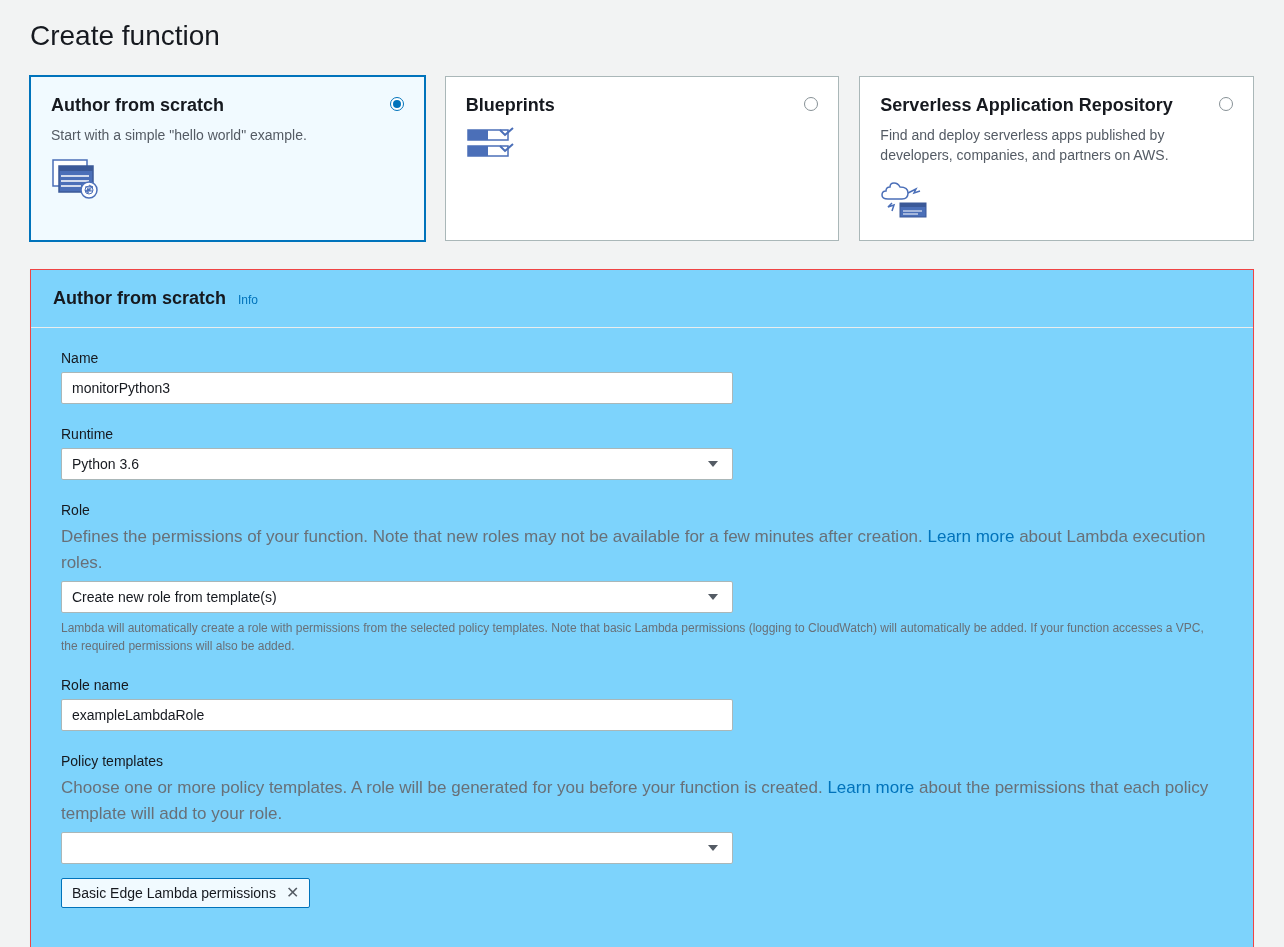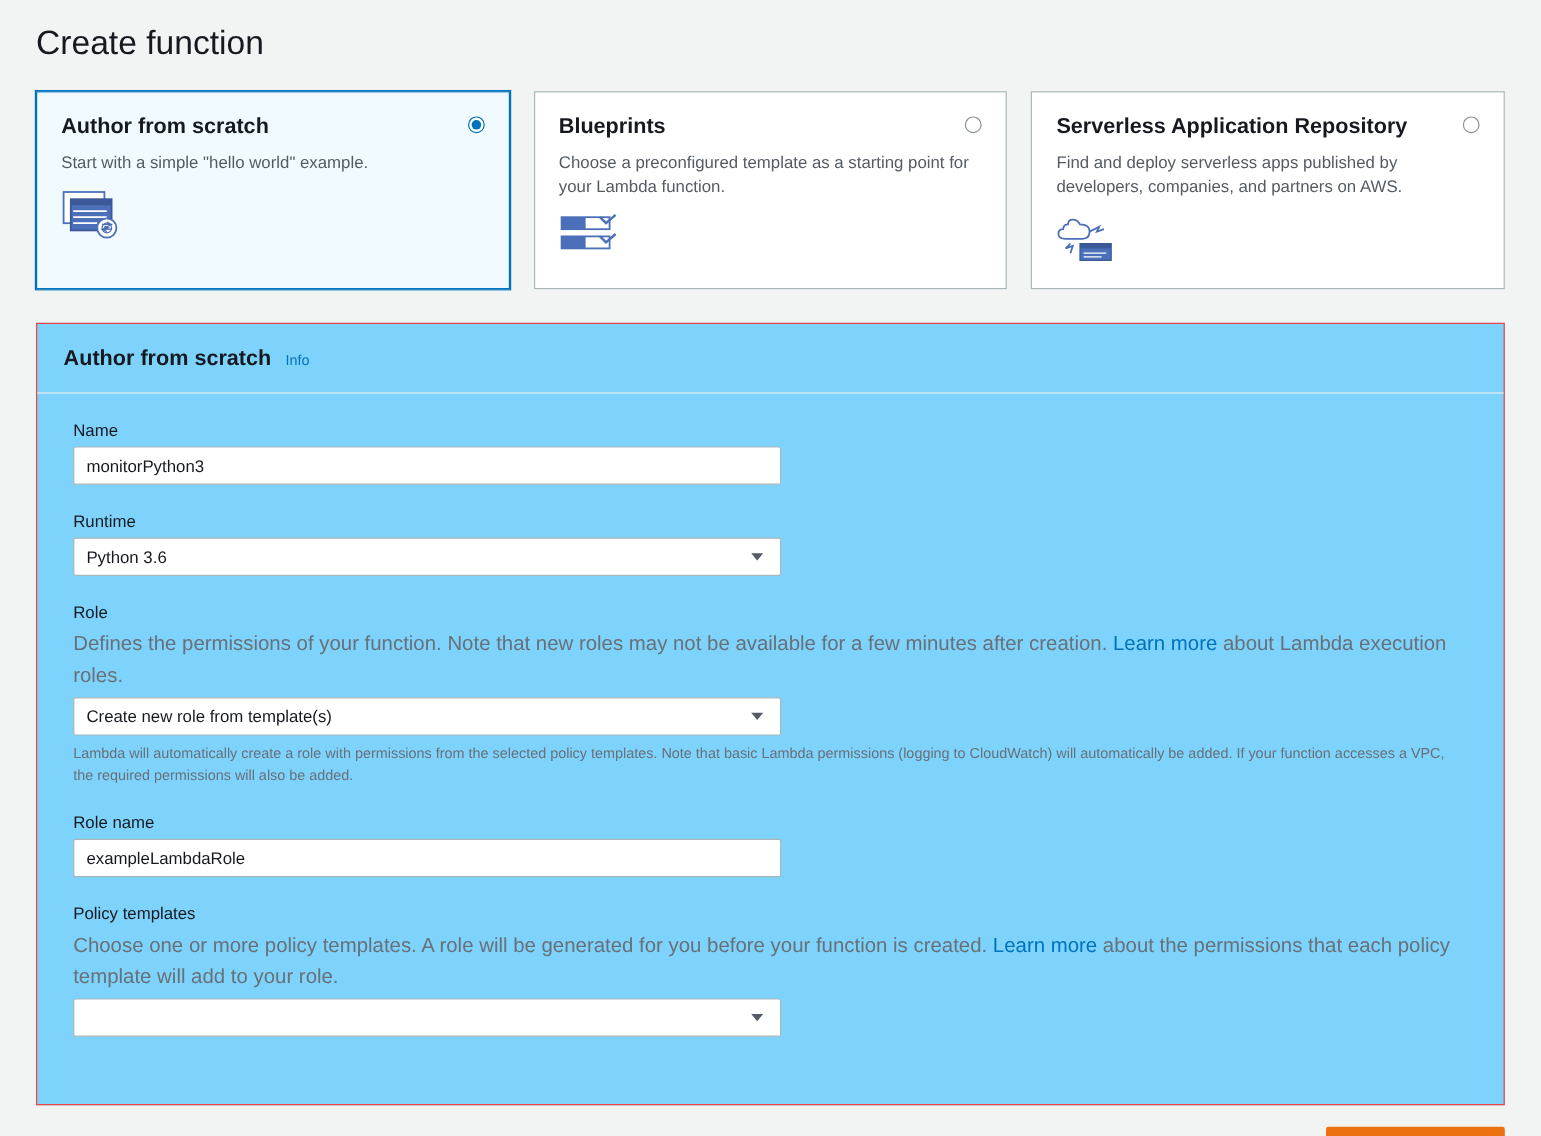--- a/index.html
+++ b/index.html
@@ -119,21 +119,21 @@
   font-size: 12px;
   color: #687078;
   margin-top: 6px;
   line-height: 1.5;
 }
 .form-group .help a, .form-group .help-after a {
   color: #0073bb;
   text-decoration: none;
 }
 .text-input, .select {
-  width: 590px;
+  width: 672px;
   height: 32px;
   padding: 4px 10px;
   border: 1px solid #aab7b8;
   border-radius: 2px;
   font-size: 14px;
   background: #fff;
   color: #16191f;
 }
 .select {
   position: relative;
@@ -215,21 +215,20 @@
           <path d="M38 27 l4 2 l-4 2 l-4 2 l4 2 M34 29 l8 0 M34 33 l8 0" stroke="#4b6fb8" stroke-width="1" fill="none"></path>
           <circle cx="38" cy="32" r="4" fill="none" stroke="#4b6fb8" stroke-width="1"></circle>
           <polygon points="36,30 41,32 36,34" fill="#4b6fb8"></polygon>
         </svg>
       </div>
     </div>
 
     <div class="option-card">
       <div class="option-radio"></div>
       <h3>Blueprints</h3>
-      <p>Choose a preconfigured template as a starting point for your Lambda function.</p>
       <div class="card-icon">
         <svg width="50" height="40" viewBox="0 0 50 40">
           <rect x="2" y="4" width="40" height="10" fill="#fff" stroke="#4b6fb8" stroke-width="1.5"></rect>
           <rect x="2" y="4" width="20" height="10" fill="#4b6fb8"></rect>
           <path d="M34 4 l5 5 l8 -7" stroke="#4b6fb8" stroke-width="2" fill="none"></path>
           <rect x="2" y="20" width="40" height="10" fill="#fff" stroke="#4b6fb8" stroke-width="1.5"></rect>
           <rect x="2" y="20" width="20" height="10" fill="#4b6fb8"></rect>
           <path d="M34 20 l5 5 l8 -7" stroke="#4b6fb8" stroke-width="2" fill="none"></path>
         </svg>
       </div>
@@ -294,20 +293,24 @@
         <label>Policy templates</label>
         <div class="help">
           <span>Choose one or more policy templates. A role will be generated for you before your function is created. </span><a href="#">Learn more</a><span> about the permissions that each policy template will add to your role.</span>
         </div>
         <div class="select">
           <span></span>
           <span class="caret"></span>
         </div>
       </div>
 
+      <div class="token">
+        <span>Basic Edge Lambda permissions</span>
+        <span class="x">✕</span>
+      </div>
 
     </div>
   </div>
 
   <div class="footer-actions">
     <button class="btn-link">Cancel</button>
     <button class="btn-primary">Create function</button>
   </div>
 </div>
 

